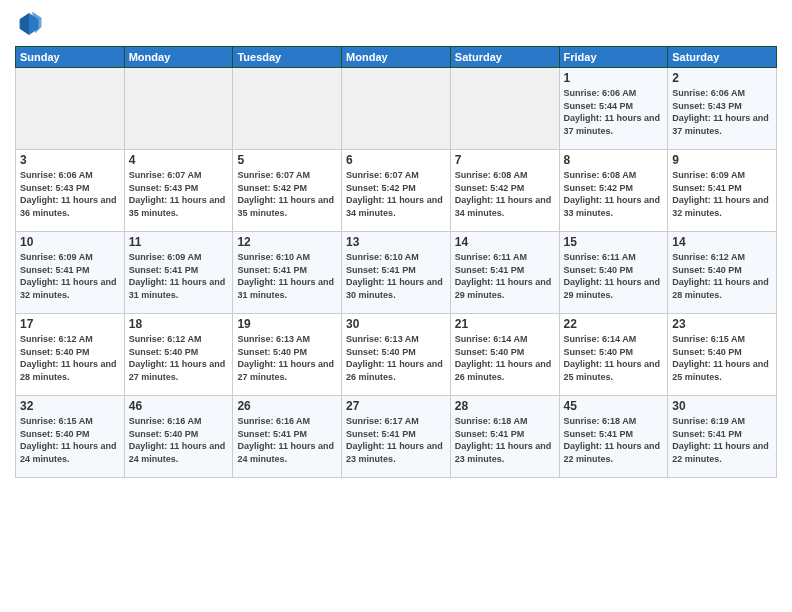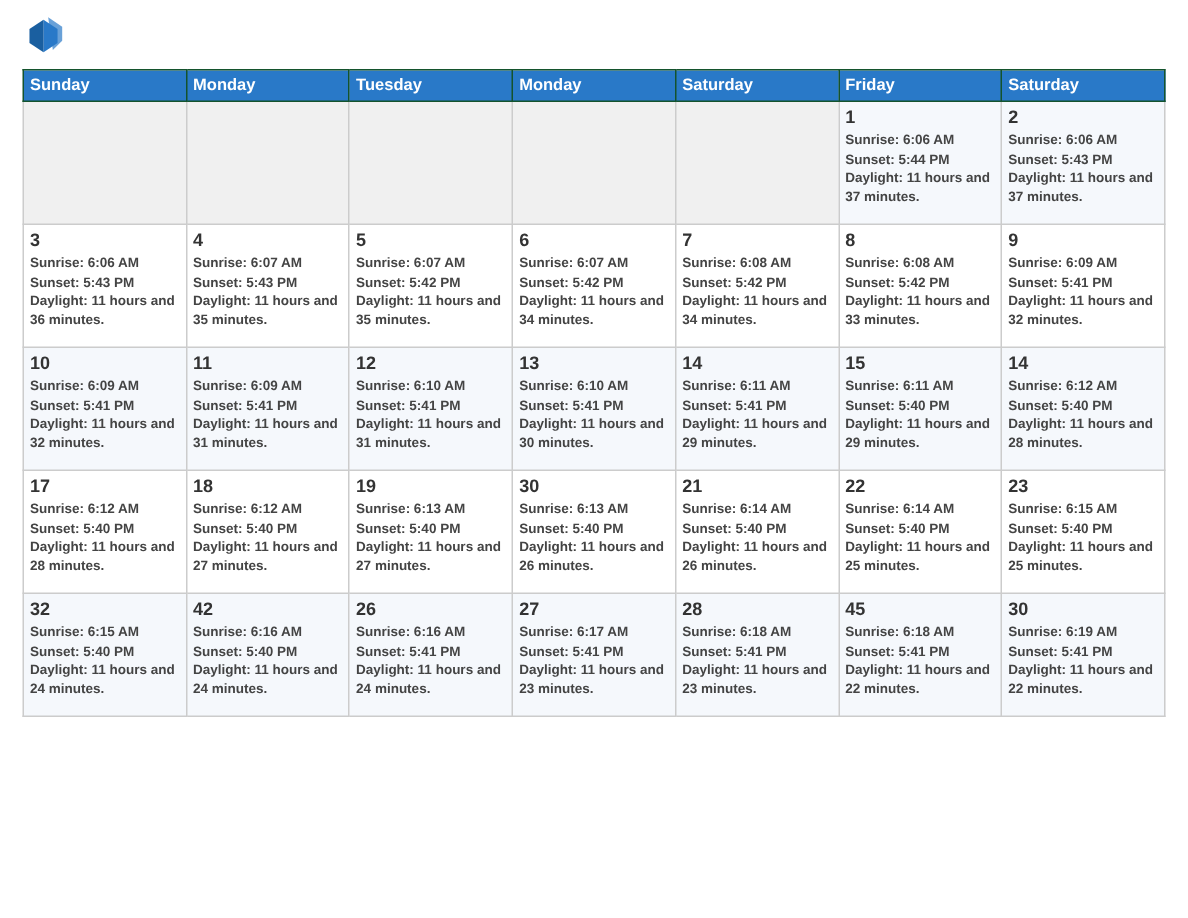--- a/index.html
+++ b/index.html
@@ -282,21 +282,21 @@
           </td>
         </tr>
         <tr>
           <td>
             <span class="day-num">32</span>
             <div class="day-info" style="white-space: pre-line;">Sunrise: 6:15 AM
 Sunset: 5:40 PM
 Daylight: 11 hours and 24 minutes.</div>
           </td>
           <td>
-            <span class="day-num">42</span>
+            <span class="day-num">46</span>
             <div class="day-info" style="white-space: pre-line;">Sunrise: 6:16 AM
 Sunset: 5:40 PM
 Daylight: 11 hours and 24 minutes.</div>
           </td>
           <td>
             <span class="day-num">26</span>
             <div class="day-info" style="white-space: pre-line;">Sunrise: 6:16 AM
 Sunset: 5:41 PM
 Daylight: 11 hours and 24 minutes.</div>
           </td>

